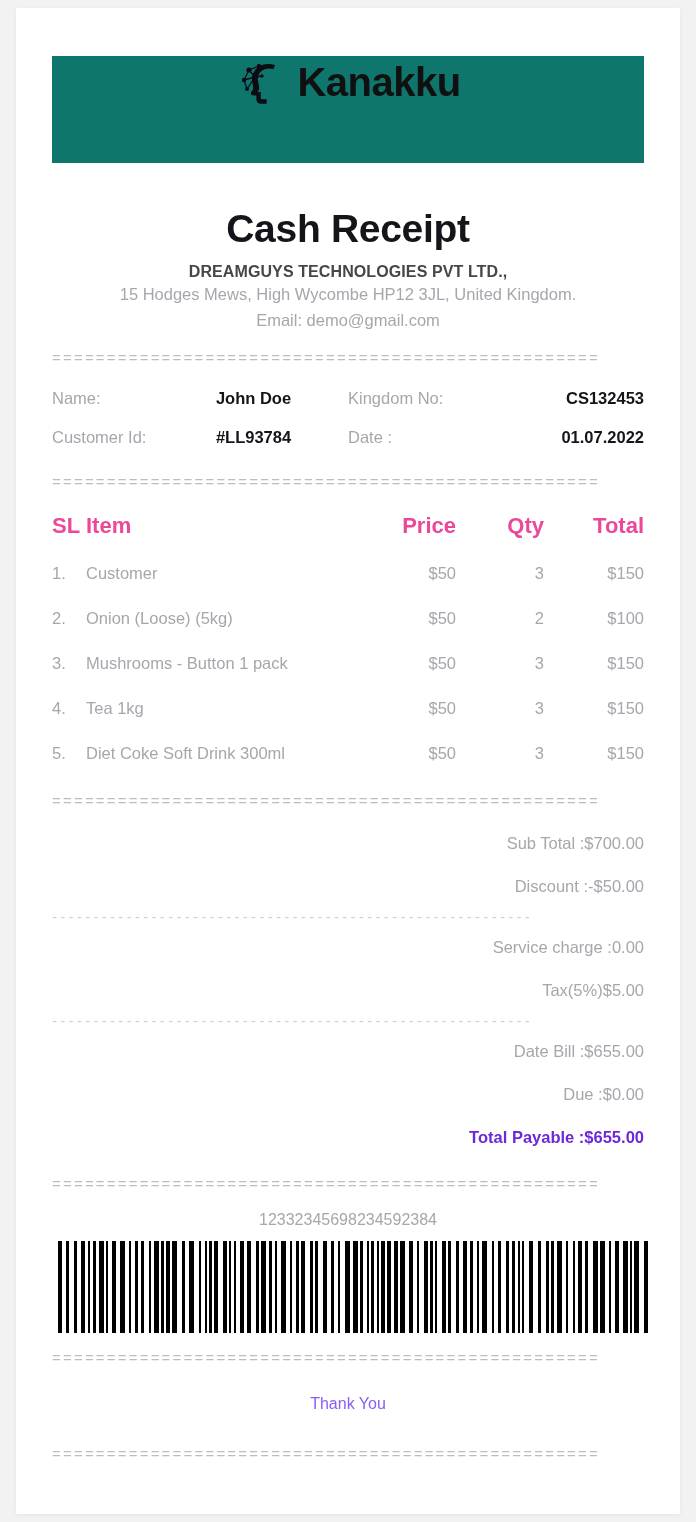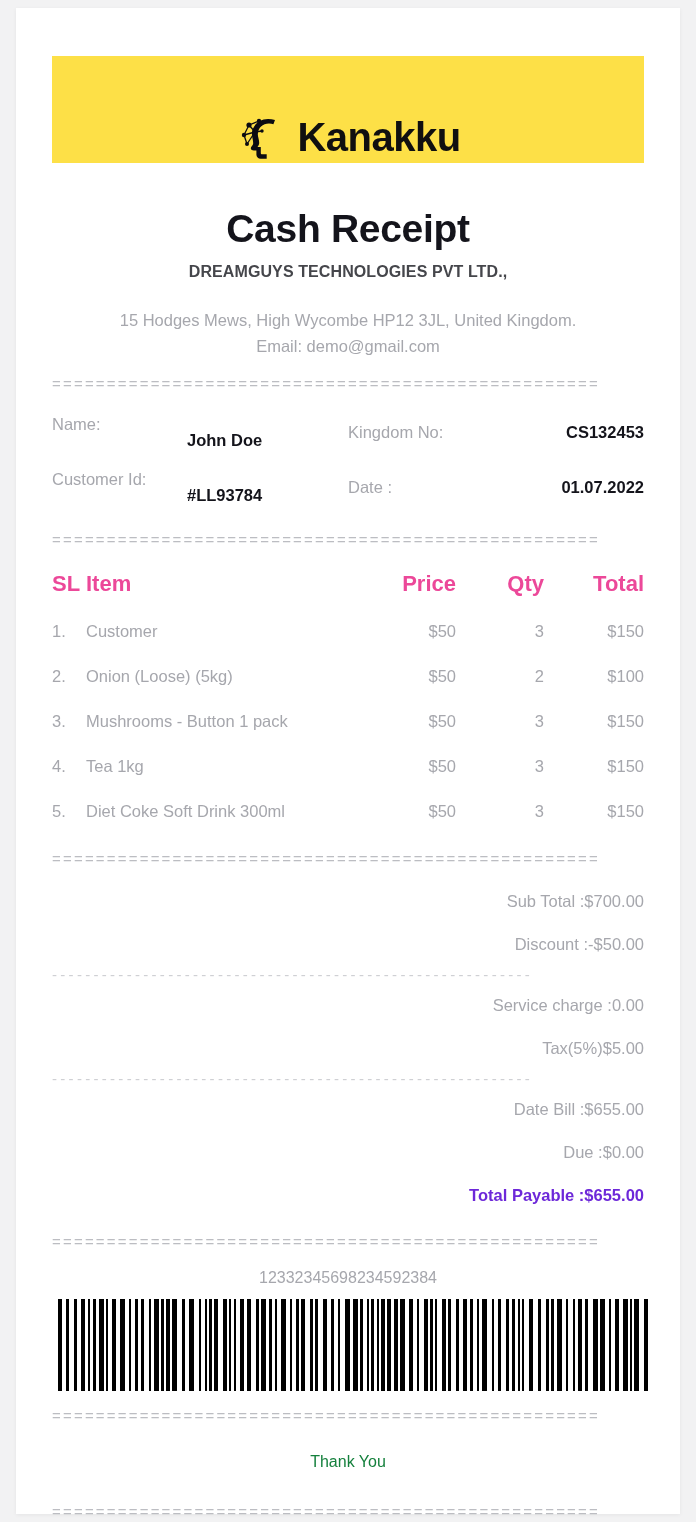--- a/index.html
+++ b/index.html
@@ -20,24 +20,24 @@
     width: 664px;
     height: 1506px;
     background: #ffffff;
     box-sizing: border-box;
     box-shadow: 0 1px 4px rgba(0,0,0,0.06);
   }
   .inner {
     padding: 48px 36px 0 36px;
   }
   .logo-band {
-    background: #fde047;
+    background: #0f766e;
     height: 107px;
     display: flex;
-    align-items: flex-end;
+    align-items: flex-start;
     justify-content: center;
   }
   .logo-wrap {
     display: flex;
     align-items: center;
     gap: 10px;
   }
   .logo-mark { display:block; }
   .logo-text {
     font-size: 40px;
@@ -59,21 +59,20 @@
     font-size: 16px;
     font-weight: bold;
     color: #45464b;
     margin-top: 12px;
     letter-spacing: 0.1px;
   }
   .address {
     text-align: center;
     font-size: 16.5px;
     color: #a6a7ad;
-    margin-top: 26px;
     line-height: 26px;
     padding: 0 10px;
   }
   .dashes {
     color: #bcbdc2;
     font-size: 15px;
     letter-spacing: 2.2px;
     overflow: hidden;
     white-space: nowrap;
     height: 18px;
@@ -88,21 +87,21 @@
     align-items: center;
     font-size: 16.5px;
     padding: 10px 0;
   }
   .meta-label { color: #a6a7ad; }
   .meta-value { color: #14141b; font-weight: bold; }
   .meta-cell-a { width: 50%; display: flex; }
   .meta-cell-b { width: 50%; display: flex; }
   .meta-cell-a .meta-label { width: 135px; }
   .meta-cell-b .meta-label { width: 132px; }
-  .meta-cell-a .meta-value { flex: 1; text-align: left; padding-right: 28px; margin-top: 16px; }
+  .meta-cell-a .meta-value { flex: 1; text-align: center; padding-right: 28px; }
   .meta-cell-b .meta-value { flex: 1; text-align: right; }
 
   table.items {
     width: 100%;
     border-collapse: collapse;
   }
   table.items th {
     font-size: 22px;
     color: #ec4899;
     font-weight: bold;
@@ -141,21 +140,21 @@
     margin: 18px 0 12px 0;
   }
   .barcode {
     height: 92px;
     margin: 4px 6px 16px 6px;
     display: block;
   }
   .thankyou {
     text-align: center;
     font-size: 16px;
-    color: #15803d;
+    color: #8b5cf6;
     padding: 16px 0;
   }
 </style>
 </head>
 <body>
 
 <div class="receipt">
   <div class="inner">
 
     <div class="logo-band">

